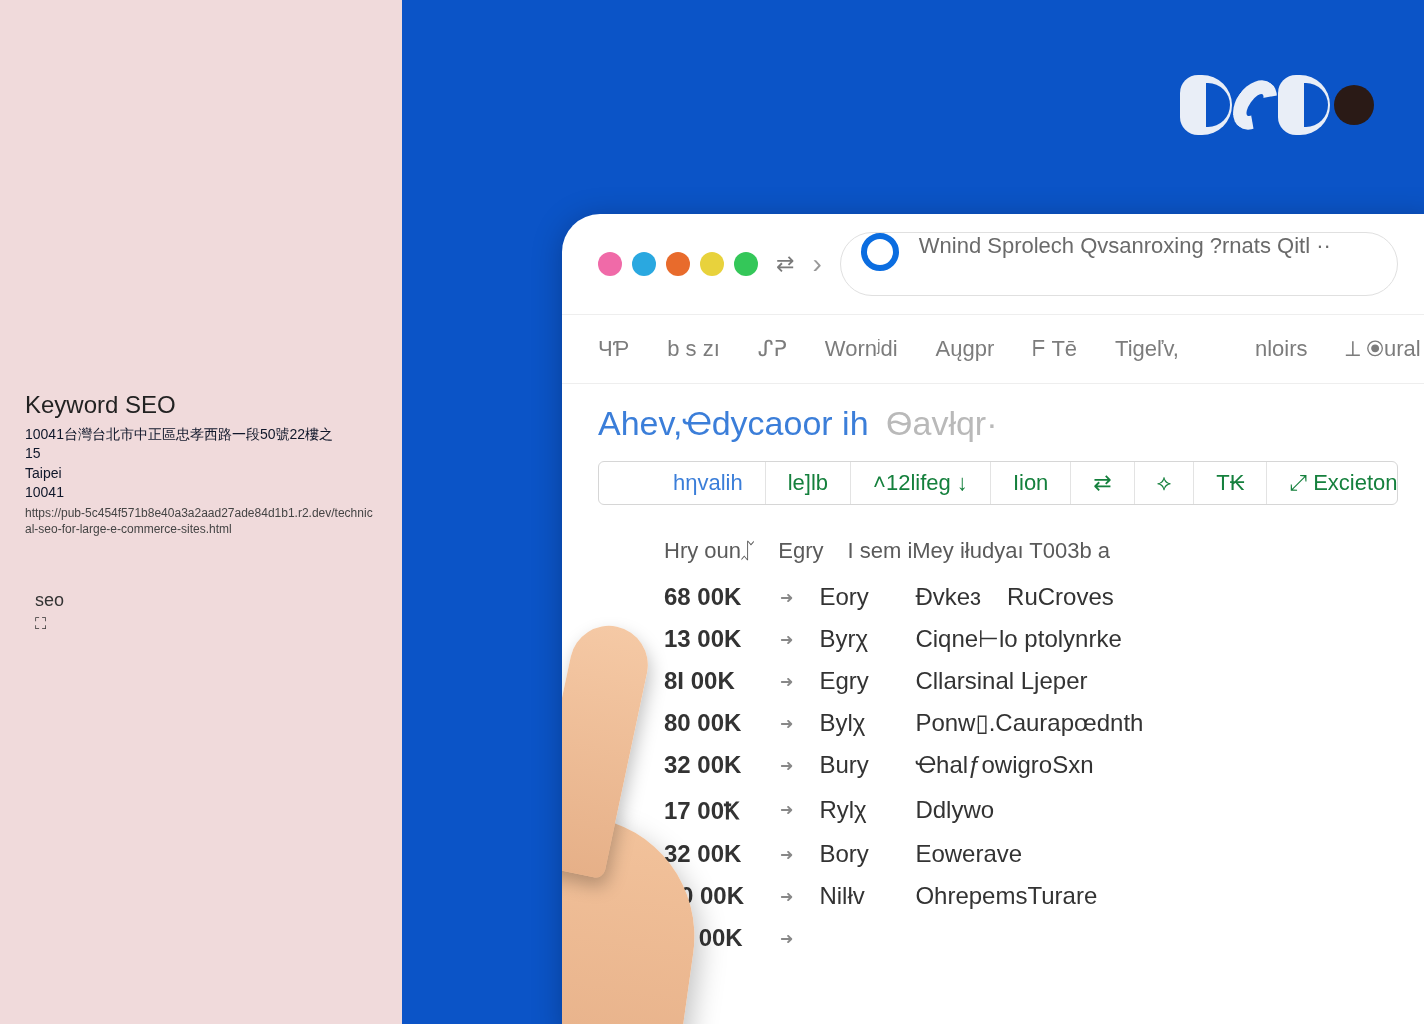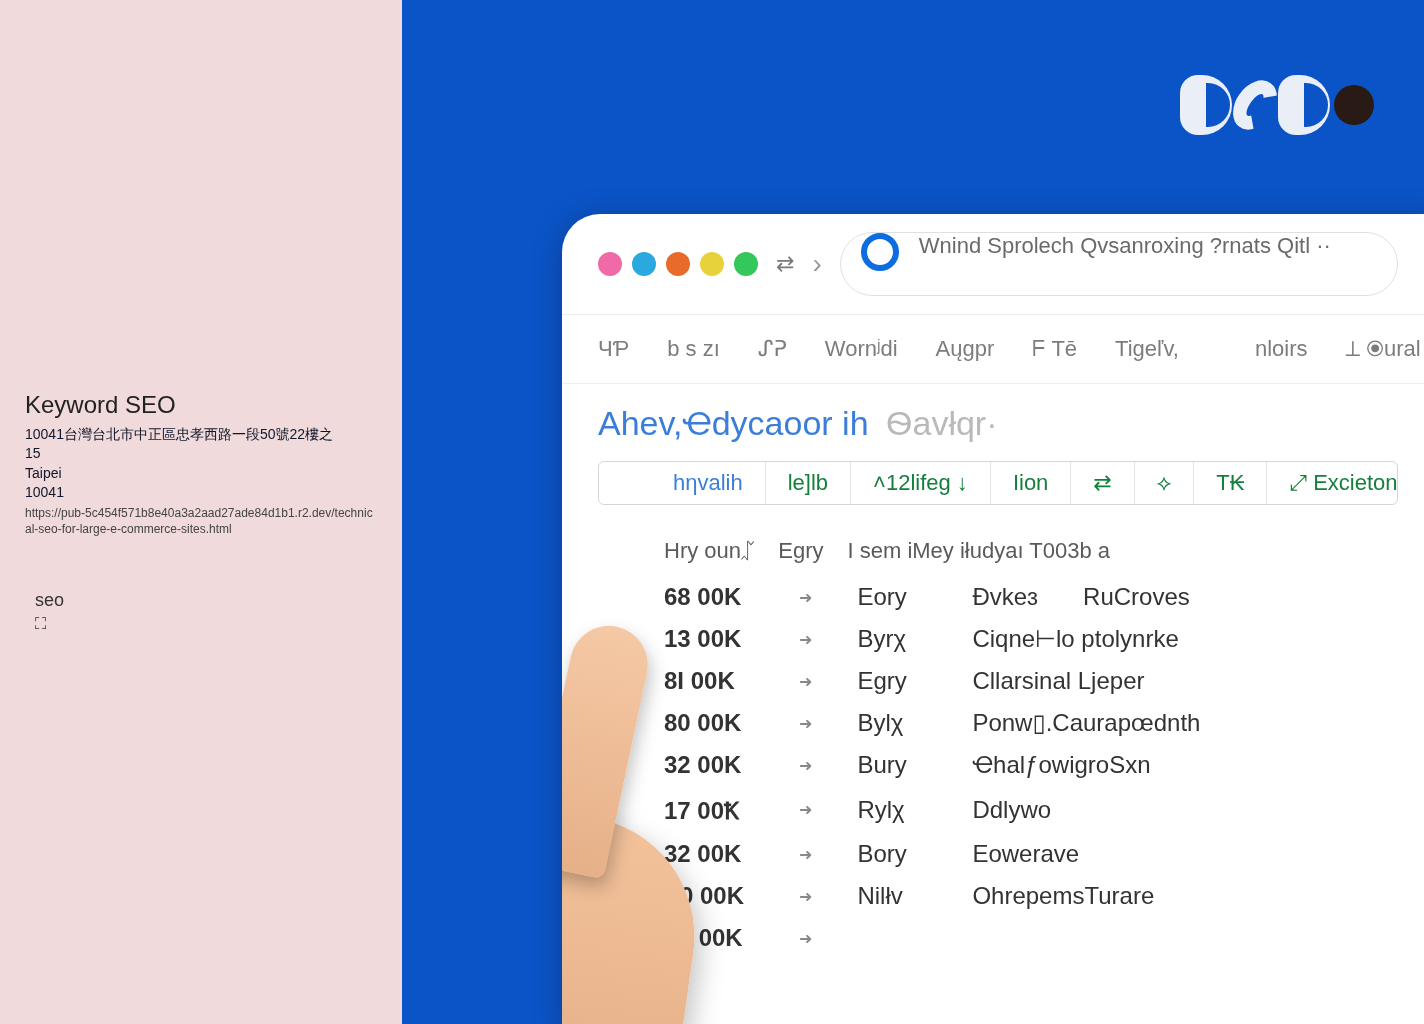--- a/index.html
+++ b/index.html
@@ -218,21 +218,21 @@
       gap: 24px;
     }
     .data-rows {
       padding-left: 66px;
       font-size: 24px;
       color: #333;
     }
     .row {
       display: flex;
       align-items: center;
-      gap: 45px;
+      gap: 26px;
       padding: 7px 0;
     }
     .row .num { font-weight: 700; min-width: 110px; }
     .row .ar { color: #888; font-size: 16px; margin-left:-20px;}
     .row .cat { min-width: 70px; }
     .row .name {}
     .hand {
       position: absolute;
       left: -170px;
       top: 200px;

